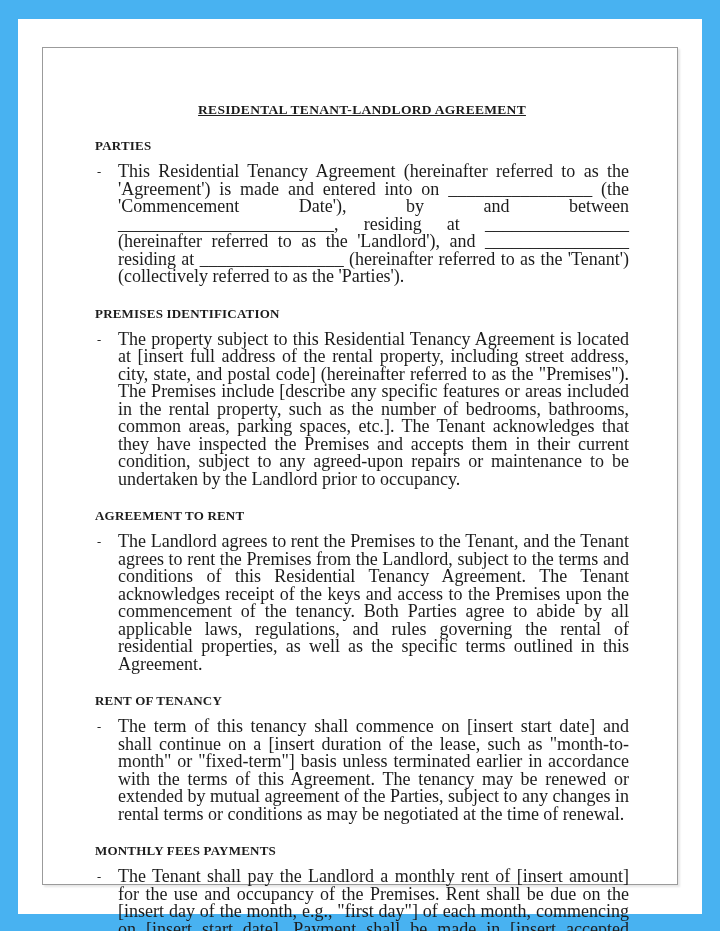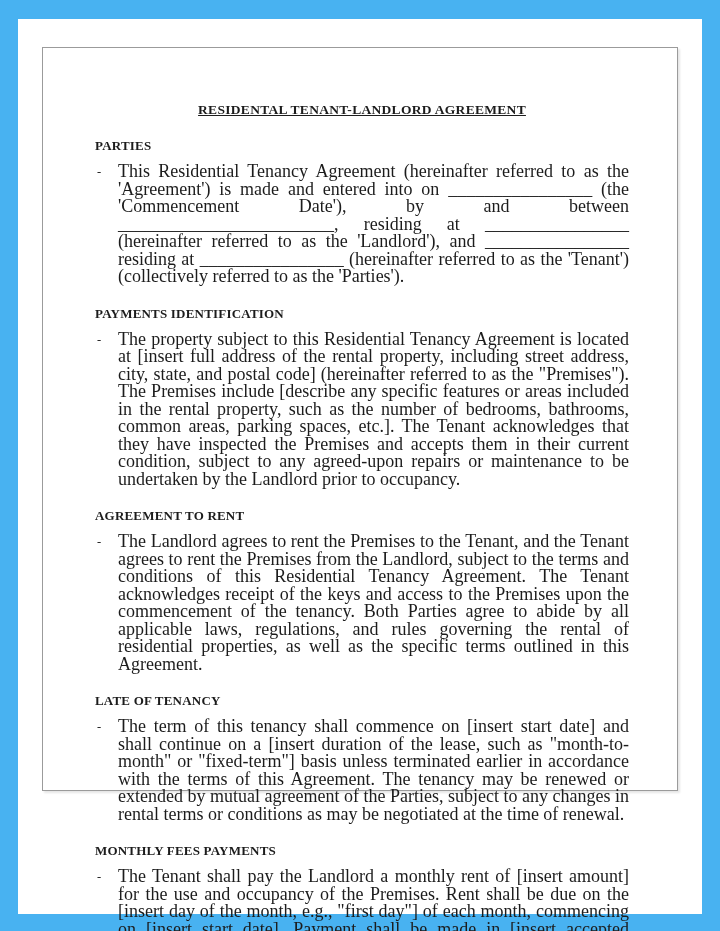--- a/index.html
+++ b/index.html
@@ -20,21 +20,21 @@
     top: 19px;
     width: 684px;
     height: 895px;
     background: #ffffff;
   }
   .page {
     position: absolute;
     left: 42px;
     top: 47px;
     width: 636px;
-    height: 744px;
+    height: 838px;
     background: #ffffff;
     border: 1px solid #9b9b9b;
     box-sizing: border-box;
     box-shadow: 2px 2px 2px rgba(0,0,0,0.10);
   }
   .content {
     padding: 53px 48px 0 52px;
     color: #1c1c1c;
   }
   .doc-title {
@@ -83,37 +83,37 @@
     <div>
   <div>
     <div class="section-heading">PARTIES</div>
     <div class="para">
       <span class="dash">-</span>
       <span class="text">This Residential Tenancy Agreement (hereinafter referred to as the 'Agreement') is made and entered into on ________________ (the 'Commencement Date'), by and between ________________________, residing at ________________ (hereinafter referred to as the 'Landlord'), and ________________ residing at ________________ (hereinafter referred to as the 'Tenant') (collectively referred to as the 'Parties').</span>
     </div>
   </div>
 
   <div>
-    <div class="section-heading">PAYMENTS IDENTIFICATION</div>
+    <div class="section-heading">PREMISES IDENTIFICATION</div>
     <div class="para">
       <span class="dash">-</span>
       <span class="text">The property subject to this Residential Tenancy Agreement is located at [insert full address of the rental property, including street address, city, state, and postal code] (hereinafter referred to as the "Premises"). The Premises include [describe any specific features or areas included in the rental property, such as the number of bedrooms, bathrooms, common areas, parking spaces, etc.]. The Tenant acknowledges that they have inspected the Premises and accepts them in their current condition, subject to any agreed-upon repairs or maintenance to be undertaken by the Landlord prior to occupancy.</span>
     </div>
   </div>
 
   <div>
     <div class="section-heading">AGREEMENT TO RENT</div>
     <div class="para">
       <span class="dash">-</span>
       <span class="text">The Landlord agrees to rent the Premises to the Tenant, and the Tenant agrees to rent the Premises from the Landlord, subject to the terms and conditions of this Residential Tenancy Agreement. The Tenant acknowledges receipt of the keys and access to the Premises upon the commencement of the tenancy. Both Parties agree to abide by all applicable laws, regulations, and rules governing the rental of residential properties, as well as the specific terms outlined in this Agreement.</span>
     </div>
   </div>
 
   <div>
-    <div class="section-heading">LATE OF TENANCY</div>
+    <div class="section-heading">RENT OF TENANCY</div>
     <div class="para">
       <span class="dash">-</span>
       <span class="text">The term of this tenancy shall commence on [insert start date] and shall continue on a [insert duration of the lease, such as "month-to-month" or "fixed-term"] basis unless terminated earlier in accordance with the terms of this Agreement. The tenancy may be renewed or extended by mutual agreement of the Parties, subject to any changes in rental terms or conditions as may be negotiated at the time of renewal.</span>
     </div>
   </div>
 
   <div>
     <div class="section-heading">MONTHLY FEES PAYMENTS</div>
     <div class="para">
       <span class="dash">-</span>

